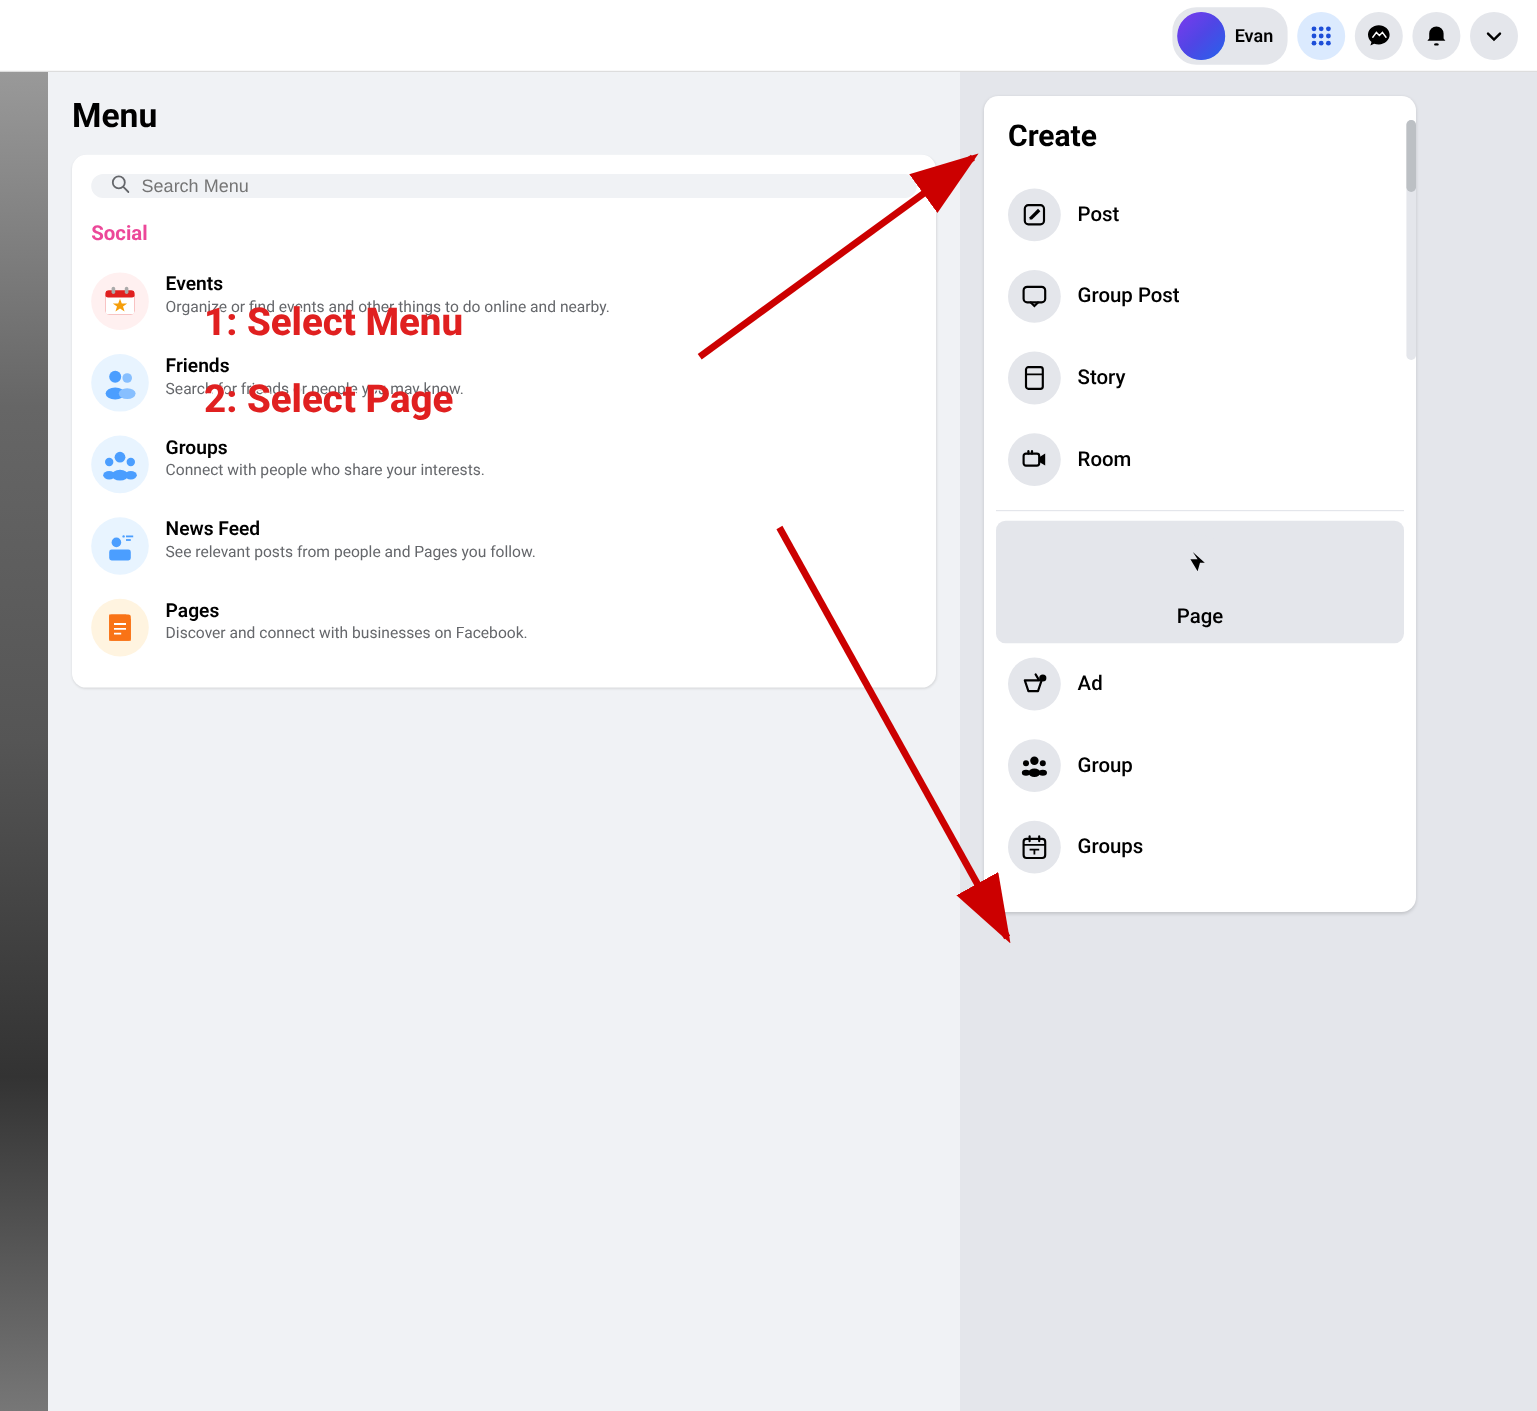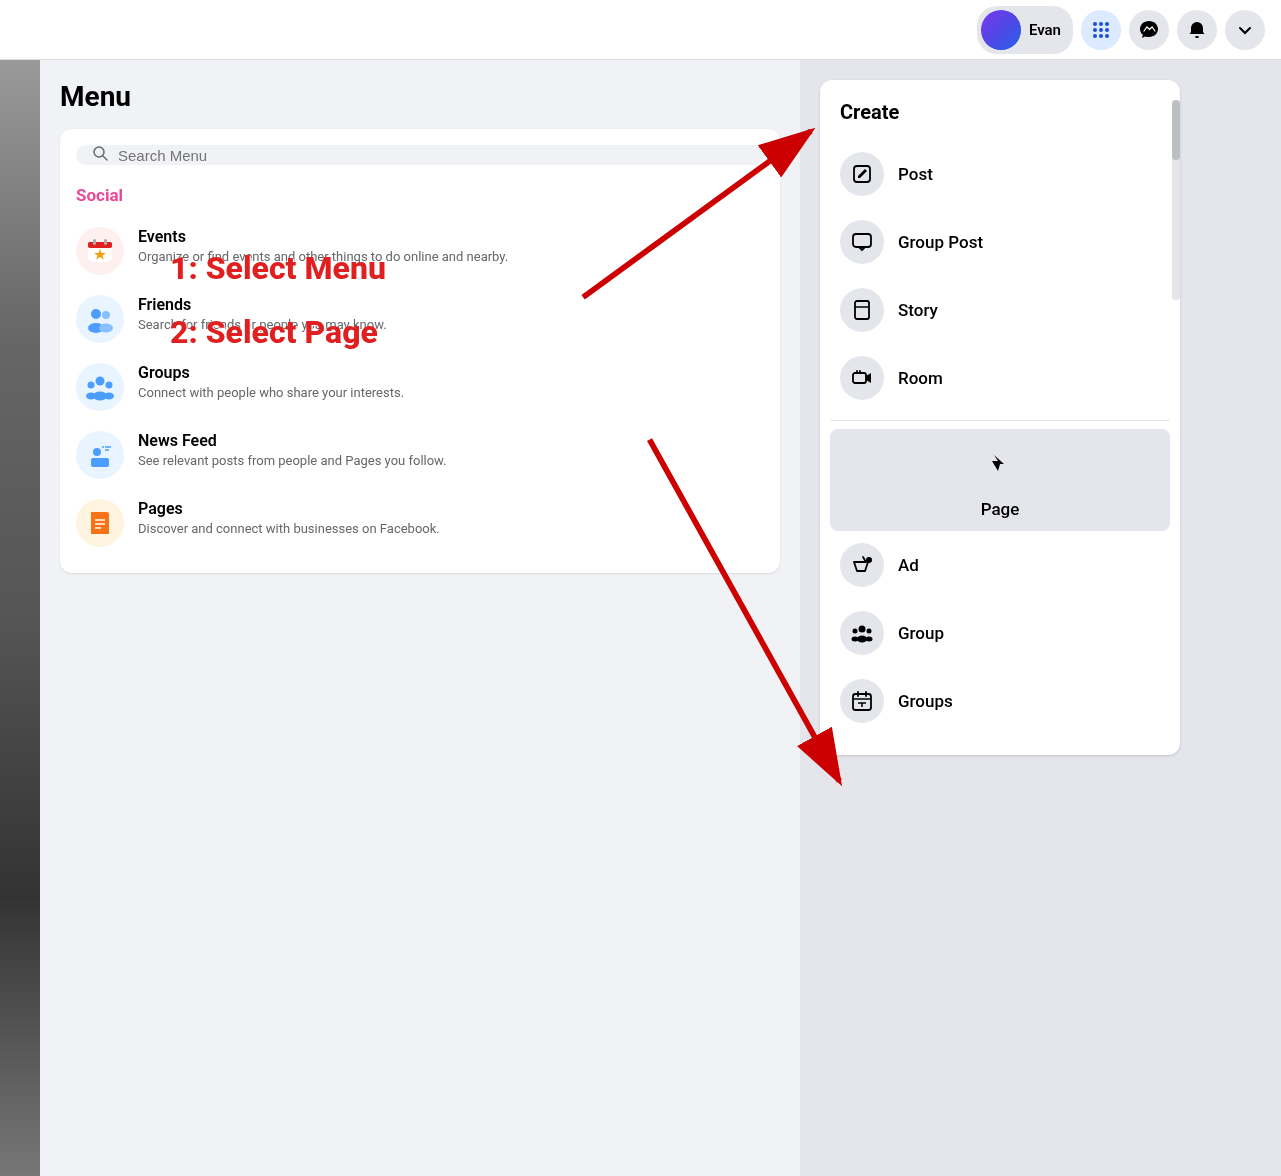--- a/index.html
+++ b/index.html
@@ -215,21 +215,21 @@
       width: 360px;
       border-radius: 12px;
       margin: 20px 10px 0 20px;
       padding: 20px 10px;
       box-shadow: 0 1px 3px rgba(0,0,0,0.15);
       height: fit-content;
       position: relative;
     }
 
     .create-title {
-      font-size: 20px;
+      font-size: 25px;
       font-weight: 700;
       color: #000;
       margin-bottom: 16px;
       padding: 0 10px;
     }
 
     .create-item {
       display: flex;
       align-items: center;
       gap: 14px;

